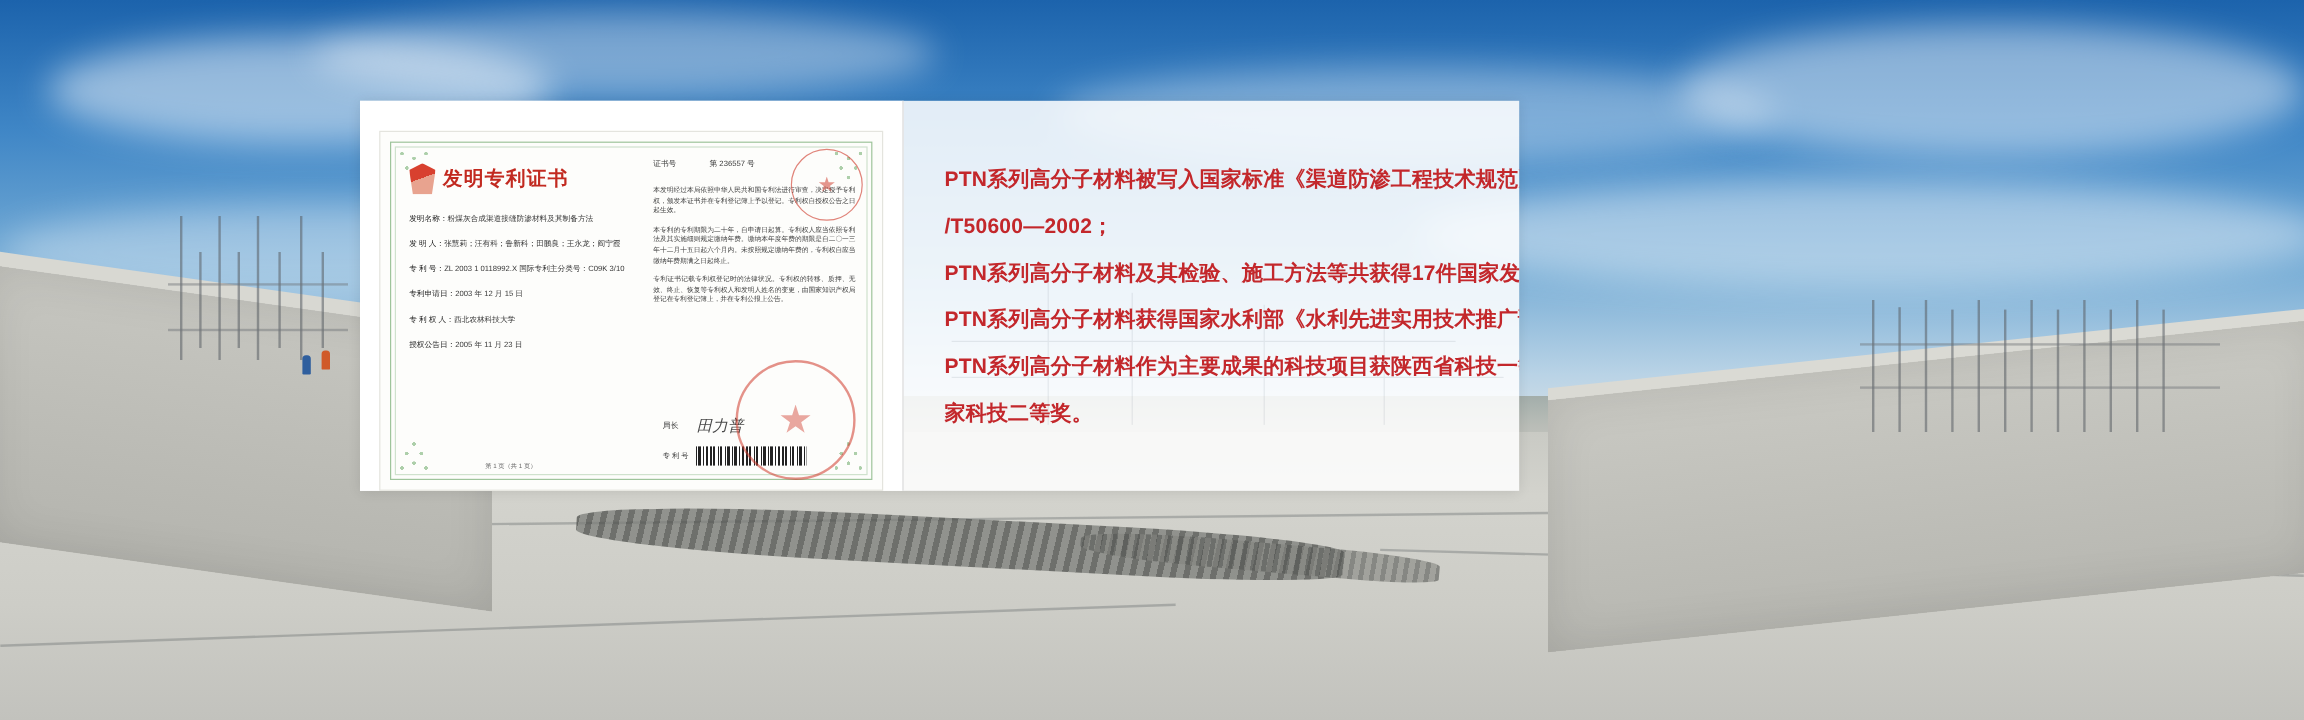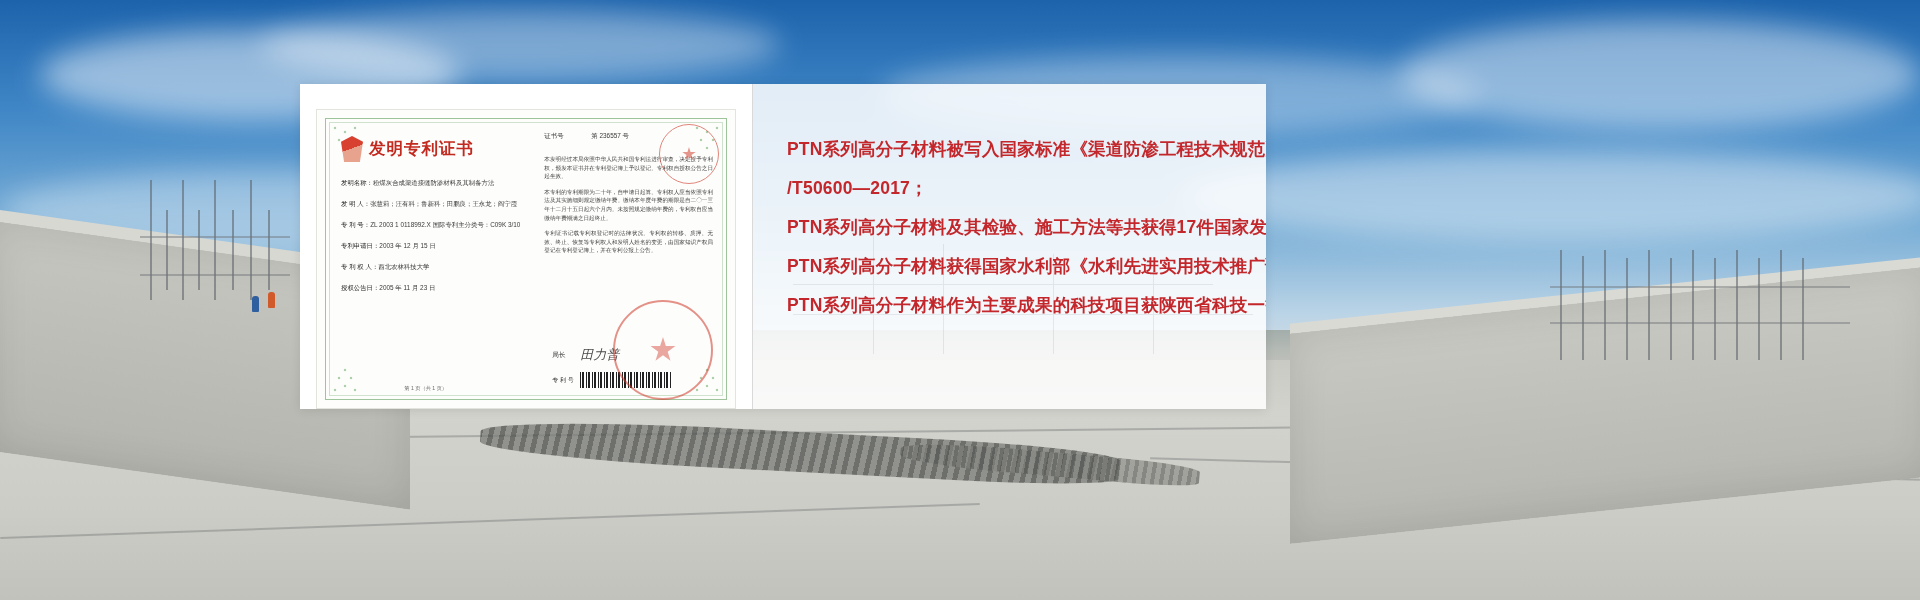--- a/index.html
+++ b/index.html
@@ -476,21 +476,22 @@
         <div class="wm-line" style="left:40px; top:200px; width:420px; height:1px;"></div>
         <div class="wm-line" style="left:40px; top:230px; width:460px; height:1px;"></div>
         <div class="wm-line" style="left:120px; top:150px; width:1px; height:120px;"></div>
         <div class="wm-line" style="left:190px; top:160px; width:1px; height:110px;"></div>
         <div class="wm-line" style="left:300px; top:170px; width:1px; height:100px;"></div>
         <div class="wm-line" style="left:400px; top:180px; width:1px; height:90px;"></div>
       </div>
 
       <div class="text-block">
         <div class="text-line">PTN系列高分子材料被写入国家标准《渠道防渗工程技术规范》GB</div>
-        <div class="text-line">/T50600—2017；</div>
+        <div class="text-line">/T50600—2002；</div>
         <div class="text-line">PTN系列高分子材料及其检验、施工方法等共获得17件国家发明专利；</div>
         <div class="text-line">PTN系列高分子材料获得国家水利部《水利先进实用技术推广证书》；</div>
         <div class="text-line">PTN系列高分子材料作为主要成果的科技项目获陕西省科技一等奖和国</div>
+        <div class="text-line">家科技二等奖。</div>
       </div>
     </div>
 
   </div>
 </div>
 
 </body></html>

